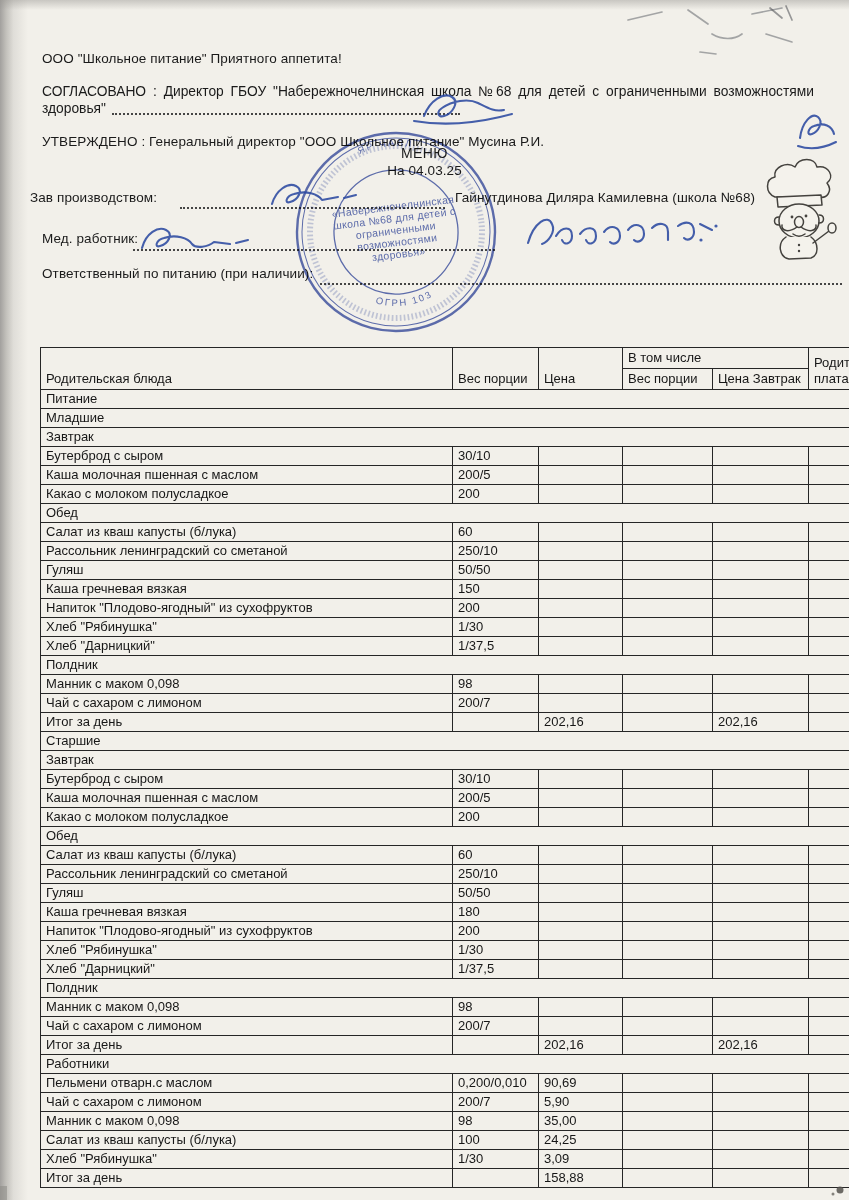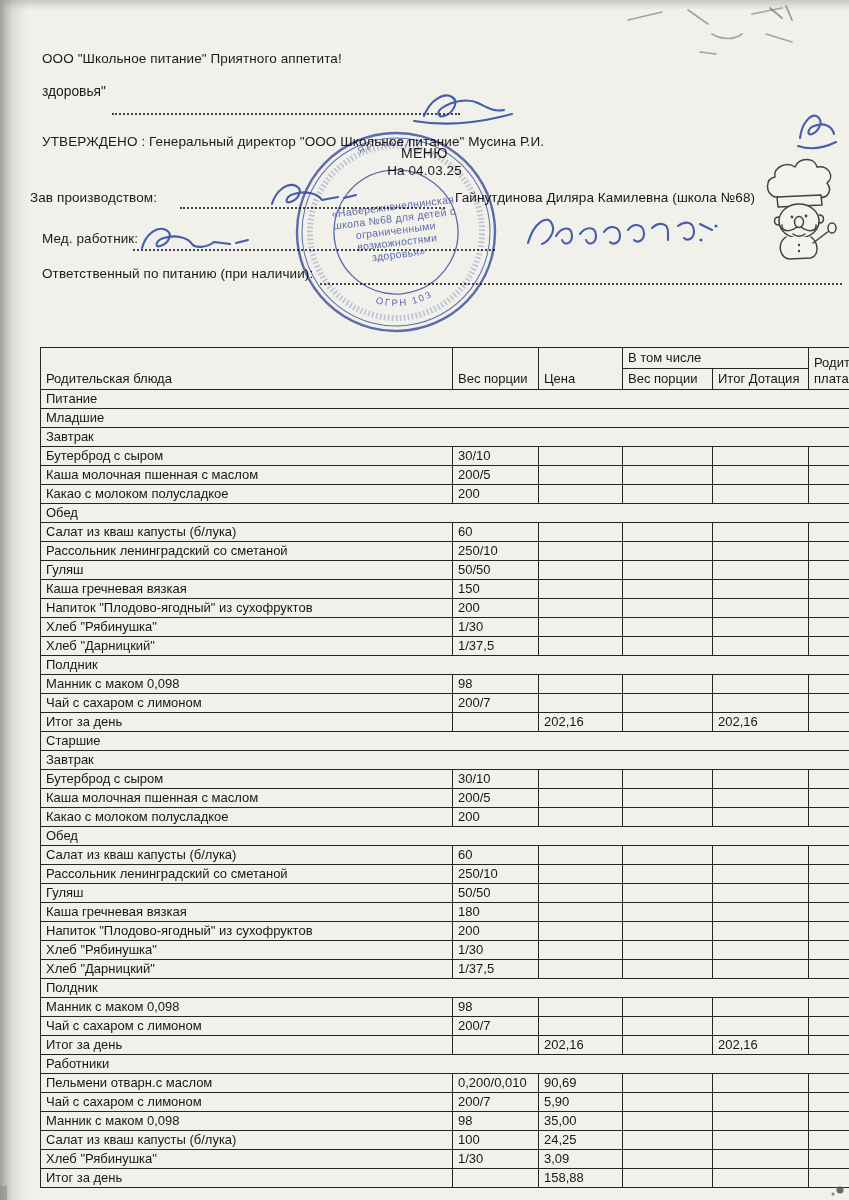--- a/index.html
+++ b/index.html
@@ -48,20 +48,21 @@
 <body>
 
 <div class="page">
 
   <div class="abs edge-left"></div>
   <div class="abs edge-top"></div>
 
   <div class="abs t" style="left:42px;top:50px">ООО "Школьное питание" Приятного аппетита!</div>
 
   <div class="abs agreed" style="left:42px;top:83px">
+    <span class="l1">СОГЛАСОВАНО : Директор ГБОУ "Набережночелнинская школа №68 для детей с ограниченными возможностями</span>
     <span class="l2">здоровья"</span>
   </div>
   <div class="abs dotline" style="left:112px;top:111px;width:348px"></div>
 
   <div class="abs t" style="left:42px;top:133px">УТВЕРЖДЕНО : Генеральный директор "ООО Школьное питание" Мусина Р.И.</div>
 
   <div class="abs t center menu-title" style="top:145px">МЕНЮ</div>
   <div class="abs t center" style="top:162px">На 04.03.25</div>
 
   <div class="abs t" style="left:30px;top:189px">Зав производством:</div>
@@ -89,21 +90,21 @@
           <th rowspan="2">Родительская блюда</th>
           <th rowspan="2">Вес порции</th>
           <th rowspan="2">Цена</th>
           <th colspan="2" class="th-incl">В том числе</th>
           <th rowspan="2" class="th-parent">
             <span>Родительская плата</span>
           </th>
         </tr>
         <tr>
           <th>Вес порции</th>
-          <th>Итог Дотация</th>
+          <th>Цена Завтрак</th>
         </tr>
       </thead>
       <tbody>
           <tr>
             <td colspan="6" class="sec-cell">Питание</td>
           </tr>
           <tr>
             <td colspan="6" class="sec-cell">Младшие</td>
           </tr>
           <tr>

